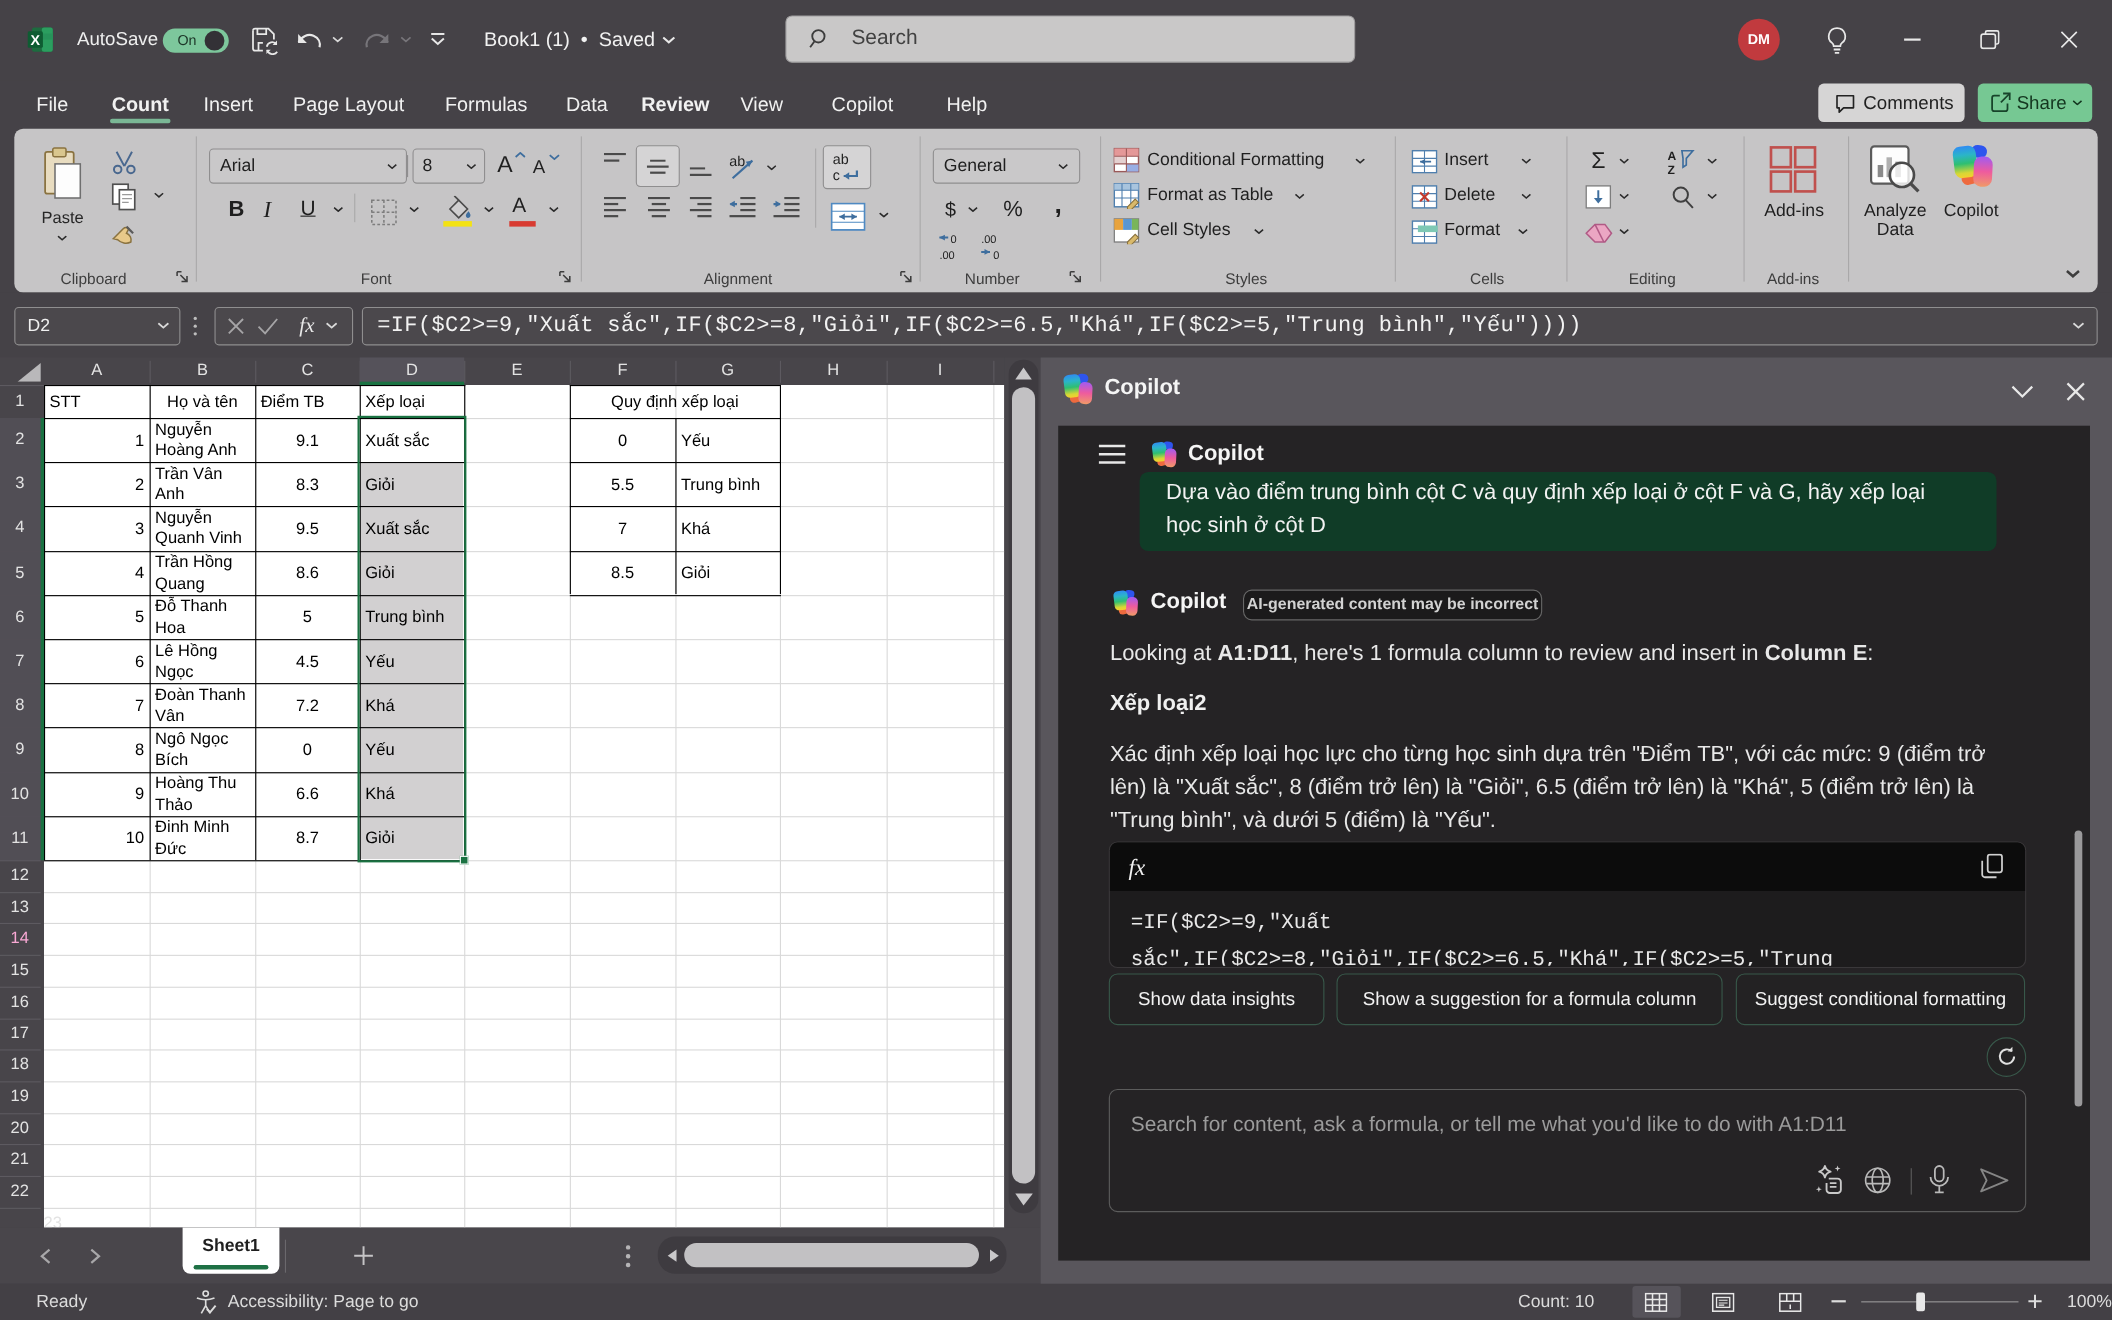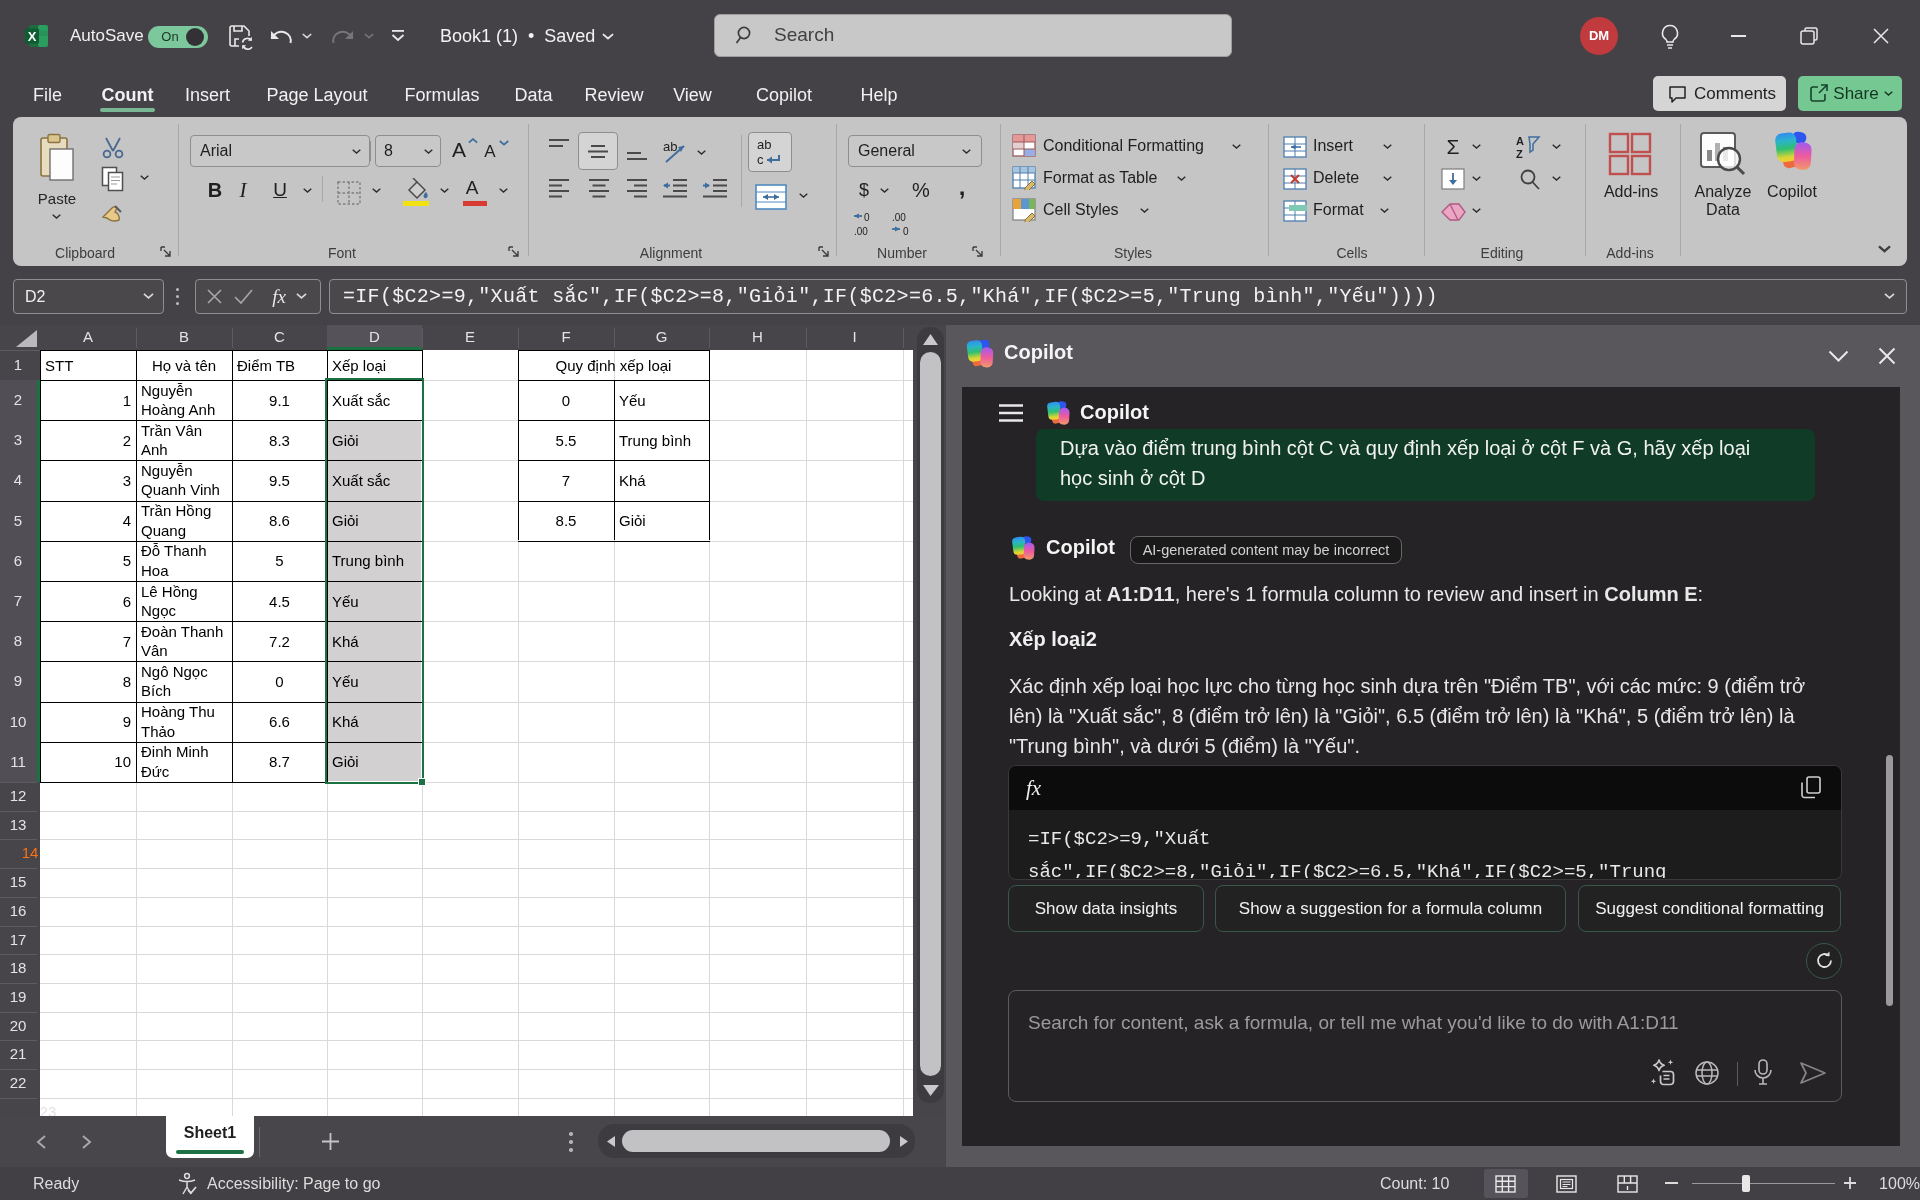--- a/index.html
+++ b/index.html
@@ -86,21 +86,21 @@
   </div>
 <div style="left:263px;top:82px;width:108px;height:26px;display:flex;align-items:center;justify-content:center;font-size:18px;color:#f1f1f1;font-weight:normal;line-height:26px;">
     <span style="white-space:pre">Page Layout</span>
   </div>
 <div style="left:401px;top:82px;width:82px;height:26px;display:flex;align-items:center;justify-content:center;font-size:18px;color:#f1f1f1;font-weight:normal;line-height:26px;">
     <span style="white-space:pre">Formulas</span>
   </div>
 <div style="left:512px;top:82px;width:43px;height:26px;display:flex;align-items:center;justify-content:center;font-size:18px;color:#f1f1f1;font-weight:normal;line-height:26px;">
     <span style="white-space:pre">Data</span>
   </div>
-<div style="left:582px;top:82px;width:64px;height:26px;display:flex;align-items:center;justify-content:center;font-size:18px;color:#f1f1f1;font-weight:normal;line-height:26px;">
+<div style="left:582px;top:82px;width:64px;height:26px;display:flex;align-items:center;justify-content:center;font-size:18px;color:#f1f1f1;font-weight:bold;line-height:26px;">
     <span style="white-space:pre">Review</span>
   </div>
 <div style="left:669px;top:82px;width:47px;height:26px;display:flex;align-items:center;justify-content:center;font-size:18px;color:#f1f1f1;font-weight:normal;line-height:26px;">
     <span style="white-space:pre">View</span>
   </div>
 <div style="left:741px;top:82px;width:86px;height:26px;display:flex;align-items:center;justify-content:center;font-size:18px;color:#f1f1f1;font-weight:normal;line-height:26px;">
     <span style="white-space:pre">Copilot</span>
   </div>
 <div style="left:858px;top:82px;width:42px;height:26px;display:flex;align-items:center;justify-content:center;font-size:18px;color:#f1f1f1;font-weight:normal;line-height:26px;">
     <span style="white-space:pre">Help</span>
@@ -704,21 +704,21 @@
   </div>
 <div style="left:0px;top:782.0px;width:37px;height:1px;background:#5d5a60;"></div>
 <div style="left:0px;top:782.0px;width:36px;height:28.700000000000045px;display:flex;align-items:center;justify-content:center;font-size:15px;color:#e3e3e3;font-weight:normal;line-height:28.700000000000045px;">
     <span style="white-space:pre">12</span>
   </div>
 <div style="left:0px;top:810.7px;width:37px;height:1px;background:#5d5a60;"></div>
 <div style="left:0px;top:810.7px;width:36px;height:28.699999999999932px;display:flex;align-items:center;justify-content:center;font-size:15px;color:#e3e3e3;font-weight:normal;line-height:28.699999999999932px;">
     <span style="white-space:pre">13</span>
   </div>
 <div style="left:0px;top:839.4px;width:37px;height:1px;background:#5d5a60;"></div>
-<div style="left:12px;top:839.4px;width:36px;height:28.700000000000045px;display:flex;align-items:center;justify-content:center;font-size:15px;color:#f97316;font-weight:normal;line-height:28.700000000000045px;">
+<div style="left:0px;top:839.4px;width:36px;height:28.700000000000045px;display:flex;align-items:center;justify-content:center;font-size:15px;color:#f9a8d4;font-weight:normal;line-height:28.700000000000045px;">
     <span style="white-space:pre">14</span>
   </div>
 <div style="left:0px;top:868.1px;width:37px;height:1px;background:#5d5a60;"></div>
 <div style="left:0px;top:868.1px;width:36px;height:28.699999999999932px;display:flex;align-items:center;justify-content:center;font-size:15px;color:#e3e3e3;font-weight:normal;line-height:28.699999999999932px;">
     <span style="white-space:pre">15</span>
   </div>
 <div style="left:0px;top:896.8px;width:37px;height:1px;background:#5d5a60;"></div>
 <div style="left:0px;top:896.8px;width:36px;height:28.700000000000045px;display:flex;align-items:center;justify-content:center;font-size:15px;color:#e3e3e3;font-weight:normal;line-height:28.700000000000045px;">
     <span style="white-space:pre">16</span>
   </div>
@@ -988,21 +988,21 @@
 </defs>
 <rect x="20" y="3.5" width="13" height="10.5" rx="5" fill="#2e55ee" transform="rotate(7 26 9)"></rect>
 <rect x="12" y="26" width="15" height="10" rx="5" fill="#ee6a3e" transform="rotate(-14 19 31)"></rect>
 <rect x="5.5" y="4.5" width="19" height="26" rx="6" fill="url(#glc2)" transform="rotate(-7 15 17)"></rect>
 <rect x="22" y="13" width="15.5" height="25" rx="6.5" fill="url(#grc2)" transform="rotate(3 30 25)"></rect>
 </svg>
 <div style="left:1046px;top:534px;width:90px;height:27px;display:flex;align-items:center;justify-content:flex-start;font-size:20px;color:#f5f5f5;font-weight:bold;line-height:27px;">
     <span style="white-space:pre">Copilot</span>
   </div>
 <div style="left:1130px;top:536px;width:272px;height:28px;background:#1b1a1b;border:1px solid #676767;border-radius:8px;"></div>
-<div style="left:1130px;top:536px;width:272px;height:28px;display:flex;align-items:center;justify-content:center;font-size:14.5px;color:#d2d2d2;font-weight:normal;line-height:28px;text-align:right;">
+<div style="left:1130px;top:536px;width:272px;height:28px;display:flex;align-items:center;justify-content:center;font-size:14.5px;color:#d2d2d2;font-weight:bold;line-height:28px;text-align:right;">
     <span style="white-space:pre">AI-generated content may be incorrect</span>
   </div>
 <div style="left:1009px;top:581px;width:860px;height:26px;display:flex;align-items:center;justify-content:flex-start;font-size:20px;color:#e8e8e8;font-weight:normal;line-height:26px;">
     <span style="white-space:pre">Looking at <b>A1:D11</b>, here's 1 formula column to review and insert in <b>Column E</b>:</span>
   </div>
 <div style="left:1009px;top:626px;width:300px;height:26px;display:flex;align-items:center;justify-content:flex-start;font-size:20px;color:#f0f0f0;font-weight:bold;line-height:26px;">
     <span style="white-space:pre">Xếp loại2</span>
   </div>
 <div style="left:1009px;top:671px;width:846px;height:96px;font-size:20px;color:#e8e8e8;line-height:30px;">Xác định xếp loại học lực cho từng học sinh dựa trên "Điểm TB", với các mức: 9 (điểm trở<br>lên) là "Xuất sắc", 8 (điểm trở lên) là "Giỏi", 6.5 (điểm trở lên) là "Khá", 5 (điểm trở lên) là<br>"Trung bình", và dưới 5 (điểm) là "Yếu".</div>
 <div style="left:1008px;top:765px;width:834px;height:115px;background:#1d1c1d;border:1px solid #3a383a;border-radius:8px;overflow:hidden;"></div>

